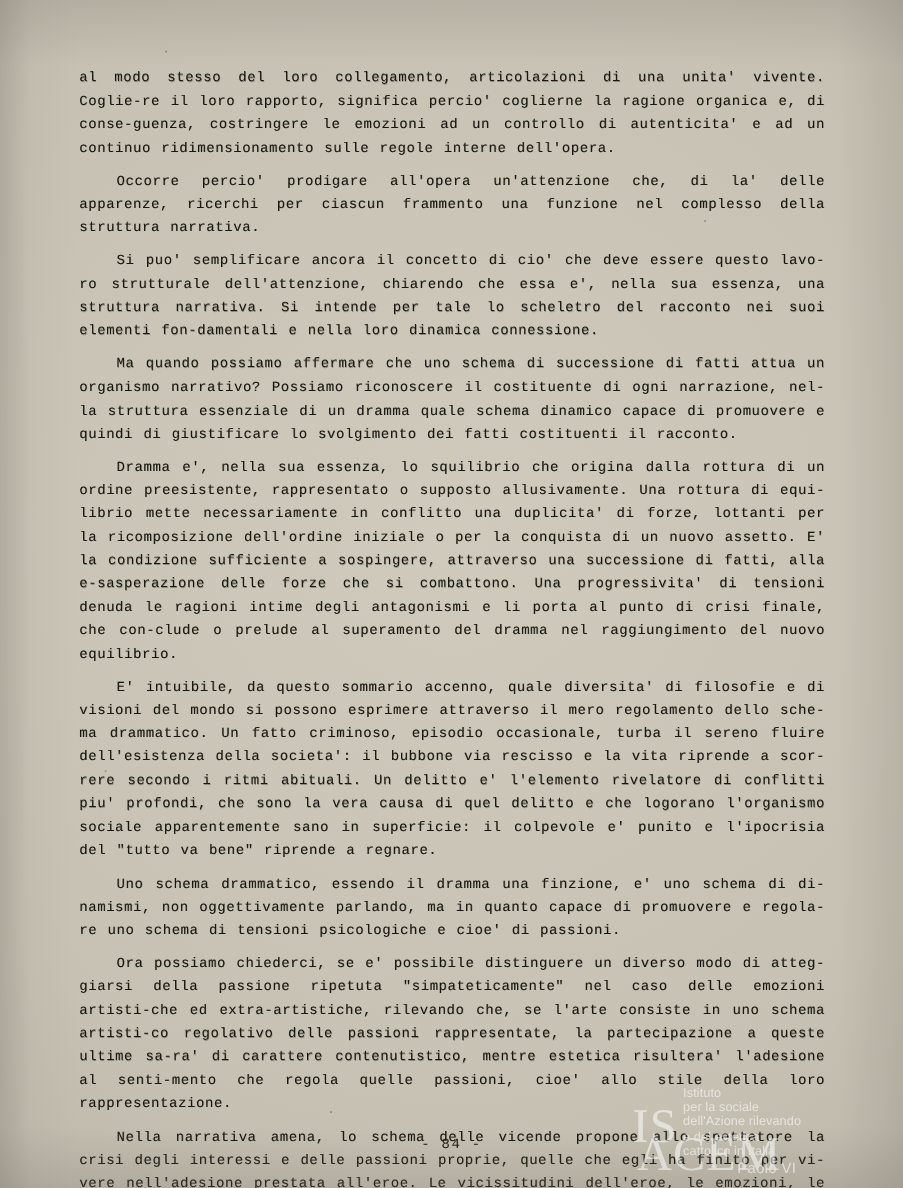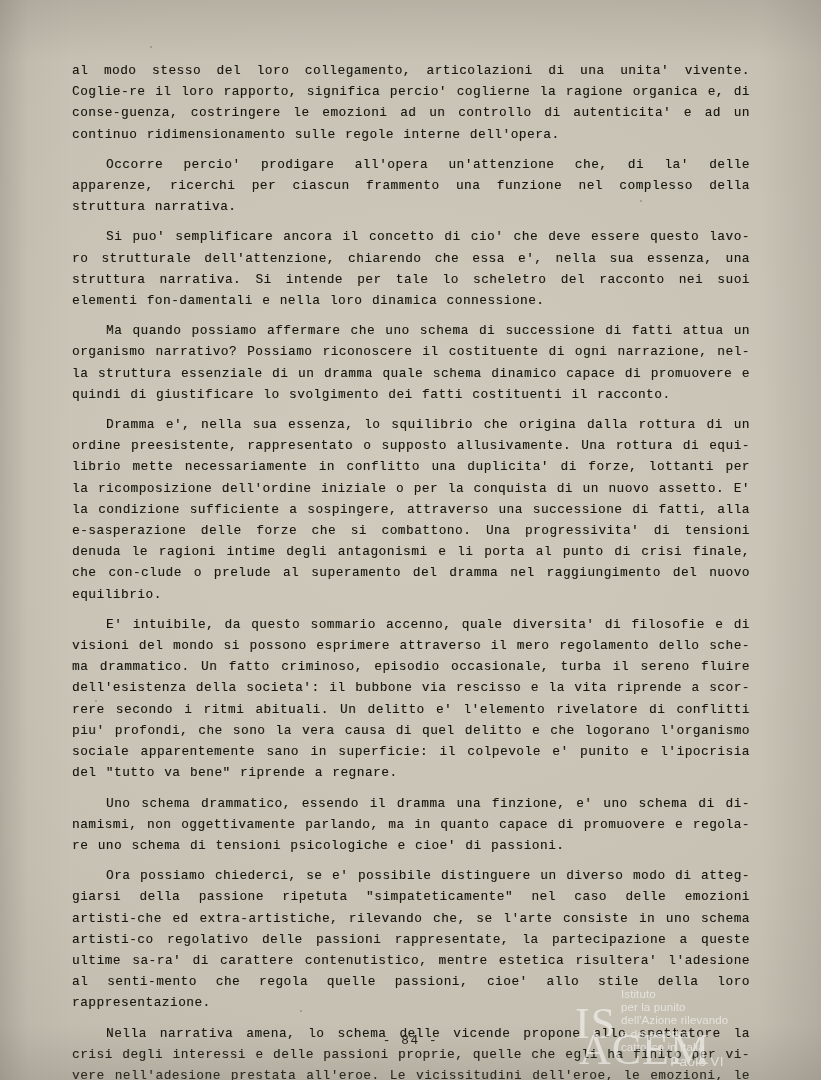--- a/index.html
+++ b/index.html
@@ -151,21 +151,21 @@
 
   <div id="page-number">-  84  -</div>
 
   <div id="stamp">
     <div class="stamp-letters">
       <span class="l1">IS</span>
       <span class="l2">ACEM</span>
     </div>
     <div class="stamp-text">
       <div>Istituto</div>
-      <div>per la punito</div>
+      <div>per la sociale</div>
       <div>dell'Azione rilevando</div>
       <div>e del estetica</div>
       <div>cattolico in Italia</div>
       <div class="big">Paolo VI</div>
     </div>
   </div>
 
   <span class="speck" style="left:150px; top:46px; width:2px; height:2px;"></span>
   <span class="speck" style="left:640px; top:200px; width:2px; height:2px;"></span>
   <span class="speck" style="left:300px; top:1010px; width:2px; height:2px;"></span>

